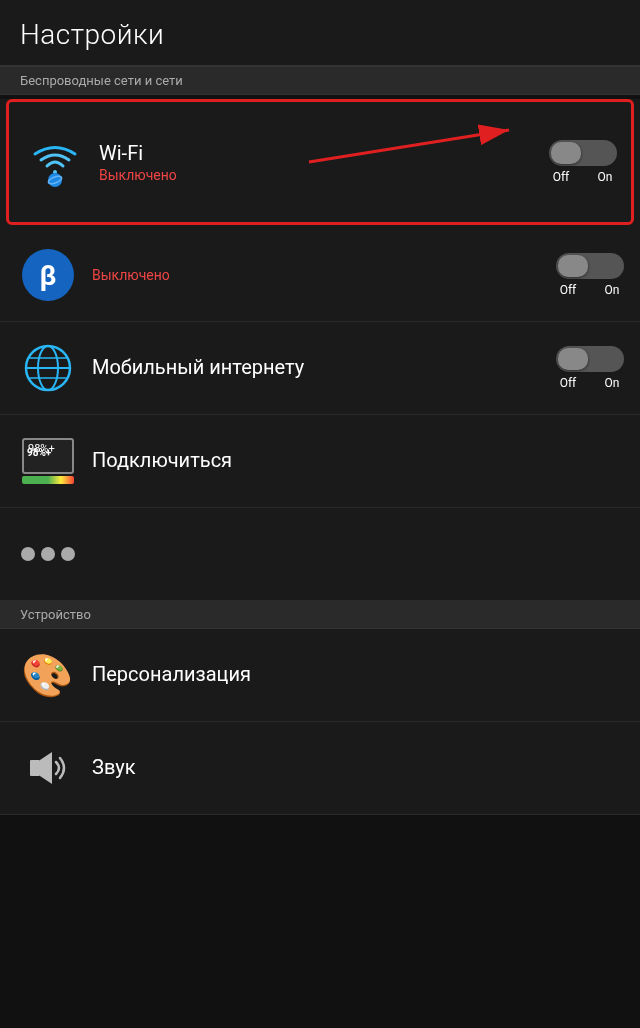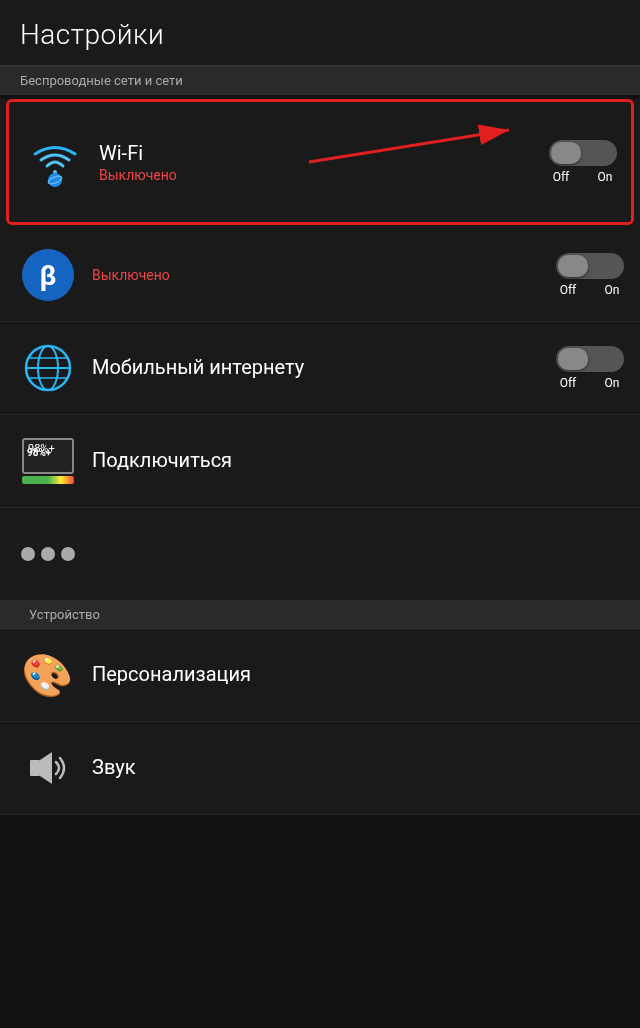--- a/index.html
+++ b/index.html
@@ -146,21 +146,21 @@
     .more-dot {
       width: 14px;
       height: 14px;
       background: #aaa;
       border-radius: 50%;
     }
 
     
     .device-section {
       background: #2a2a2a;
-      padding: 6px 29px;
+      padding: 6px 20px;
       font-size: 13px;
       color: #aaa;
       border-bottom: 1px solid #333;
     }
 
     
     .usage-img {
       width: 52px;
       height: 36px;
       background: #222;

